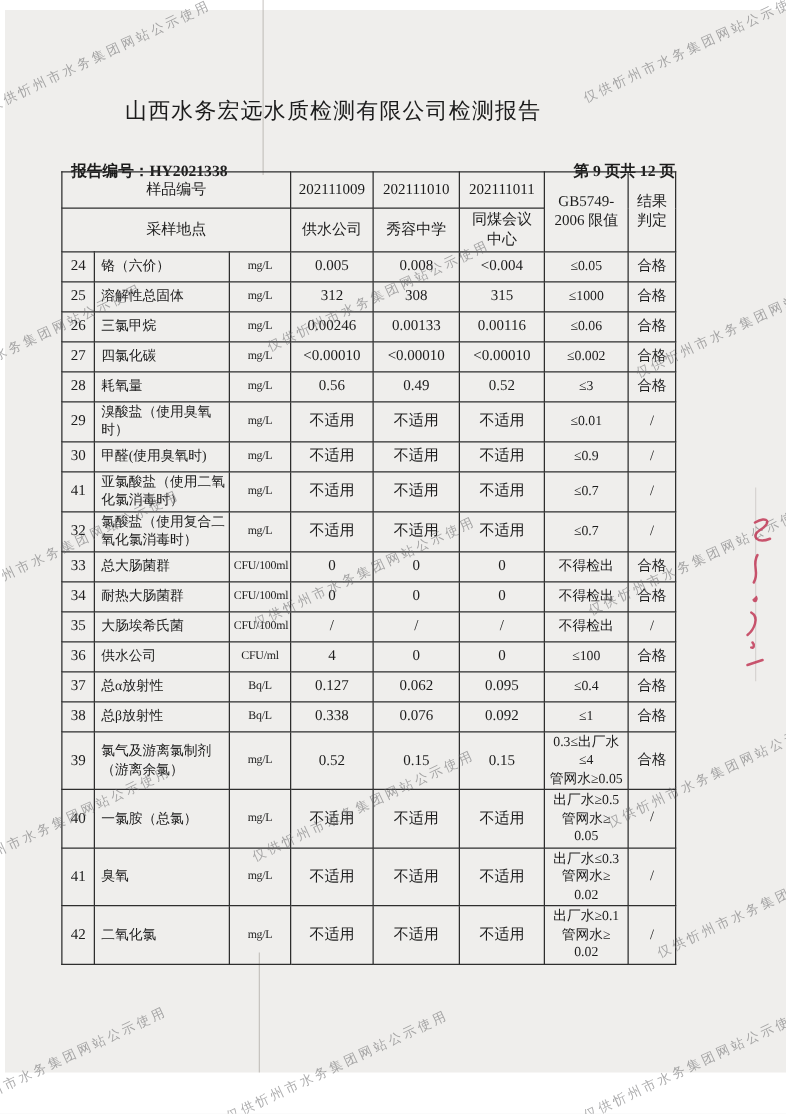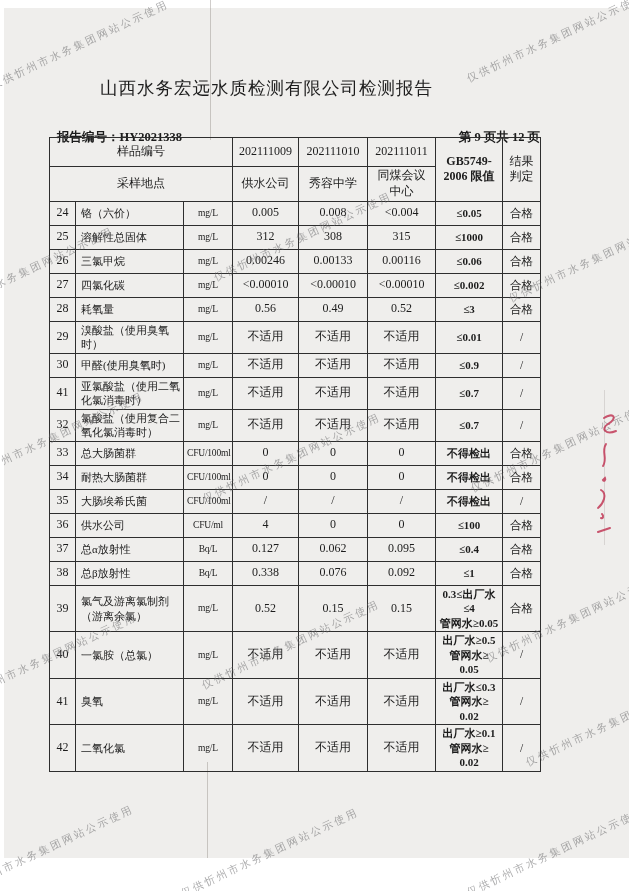--- a/index.html
+++ b/index.html
@@ -30,21 +30,21 @@
   }
   table.report td{
     border:1px solid #2e2e2e;
     text-align:center;vertical-align:middle;
     padding:1px 3px;height:21px;line-height:1.32;
     white-space:pre-line;overflow:hidden;
   }
   table.report tr.h td{height:26px;font-size:12px;}
   table.report td.name{text-align:left;padding-left:5px;font-size:11px;margin-left:10px;}
   table.report td.unit{font-size:9.5px;letter-spacing:-0.2px;}
-  table.report td.limit{font-size:11px;font-weight:bold;}
+  table.report td.limit{font-size:11px;}
   table.report td.result{font-size:11.5px;}
   .wm{
     position:absolute;
     font-size:10.5px;letter-spacing:2.5px;white-space:nowrap;
     color:rgba(104,104,106,0.55);
     transform:translate(-50%,-50%) rotate(-25deg);
     font-family:"Liberation Sans","DejaVu Sans",sans-serif;
     pointer-events:none;
   }
   .crease{position:absolute;width:1px;background:rgba(150,145,140,0.45);}

